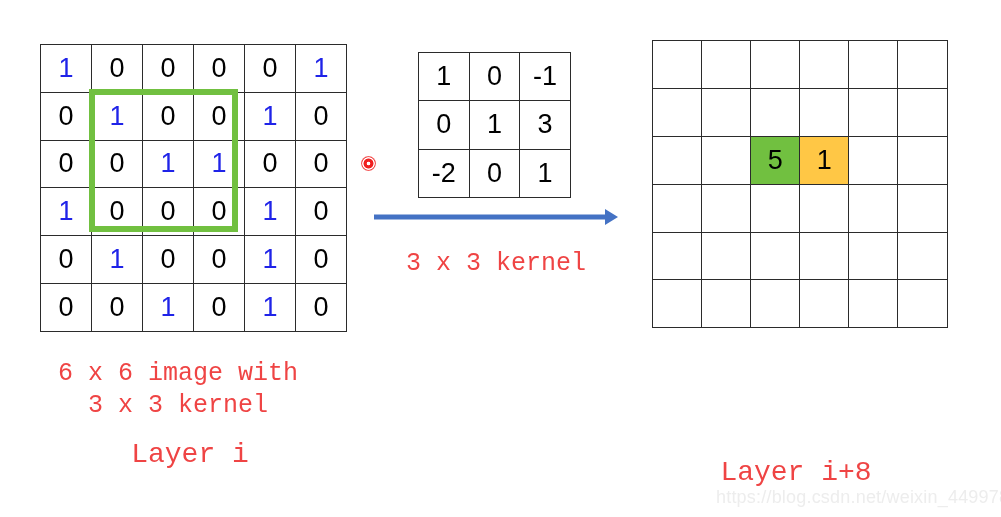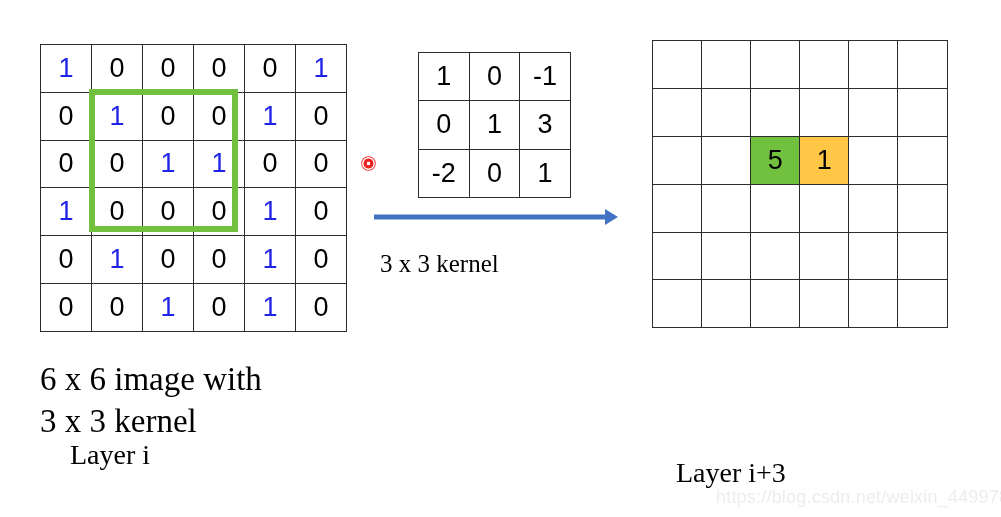--- a/index.html
+++ b/index.html
@@ -120,37 +120,37 @@
   #output-grid td.hl-green {
     background: #71C040;
   }
   #output-grid td.hl-orange {
     background: #FFC745;
   }
 
   
   .caption {
     position: absolute;
-    text-align: left;
-    font-family: Liberation Serif, serif;
-    color: #000000;
+    text-align: center;
+    font-family: Liberation Mono, monospace;
+    color: #ef4444;
     white-space: pre;
     line-height: 1.28;
   }
   #kernel-caption {
     left: 380px;
     top: 248px;
     width: 232px;
     font-size: 25px;
   }
   #input-caption {
-    left: 40px;
+    left: 28px;
     top: 358px;
     width: 300px;
-    font-size: 33px;
+    font-size: 25px;
   }
   #layer-i-label {
     left: 70px;
     top: 437px;
     width: 240px;
     font-size: 28px;
   }
   #layer-i1-label {
     left: 676px;
     top: 455px;
@@ -306,15 +306,15 @@
         <td></td>
         <td></td>
         <td></td>
       </tr>
     </tbody>
 </table>
 
 <div class="caption" id="input-caption">6 x 6 image with
 3 x 3 kernel</div>
 <div class="caption" id="layer-i-label">Layer i</div>
-<div class="caption" id="layer-i1-label">Layer i+3</div>
+<div class="caption" id="layer-i1-label">Layer i+8</div>
 
 <div id="watermark">https://blog.csdn.net/weixin_44997802</div>
 
 </body></html>

